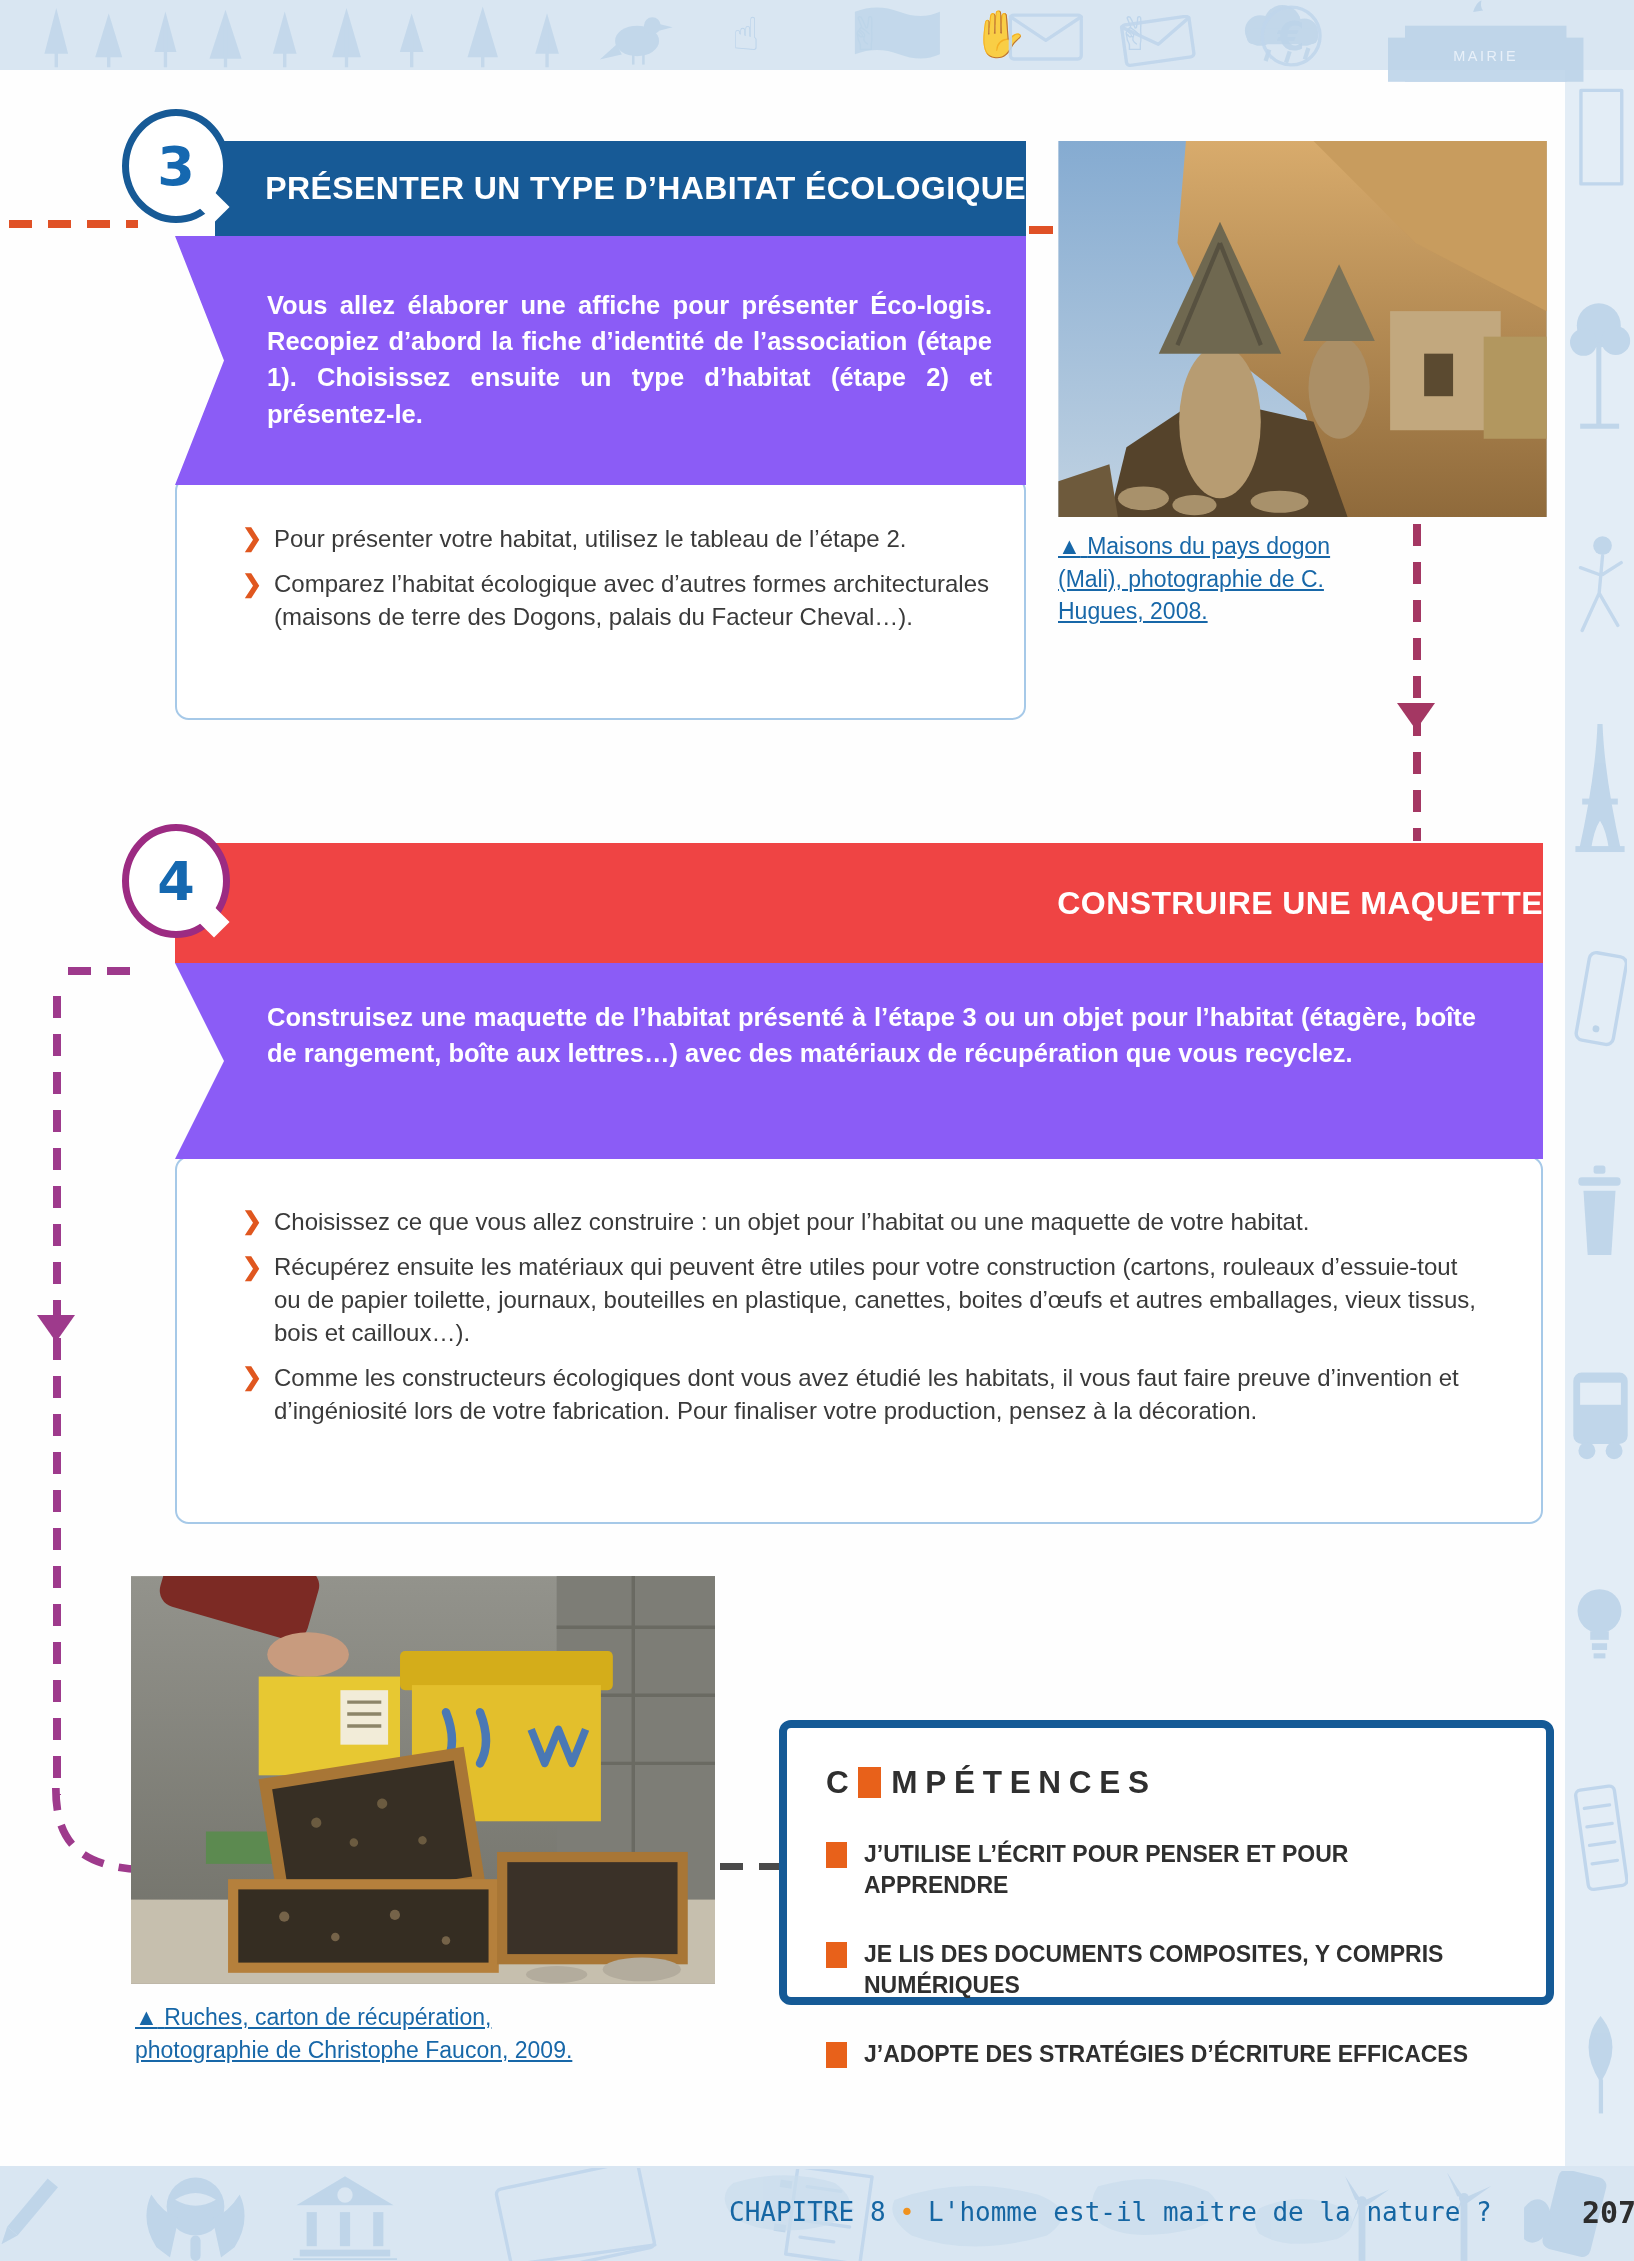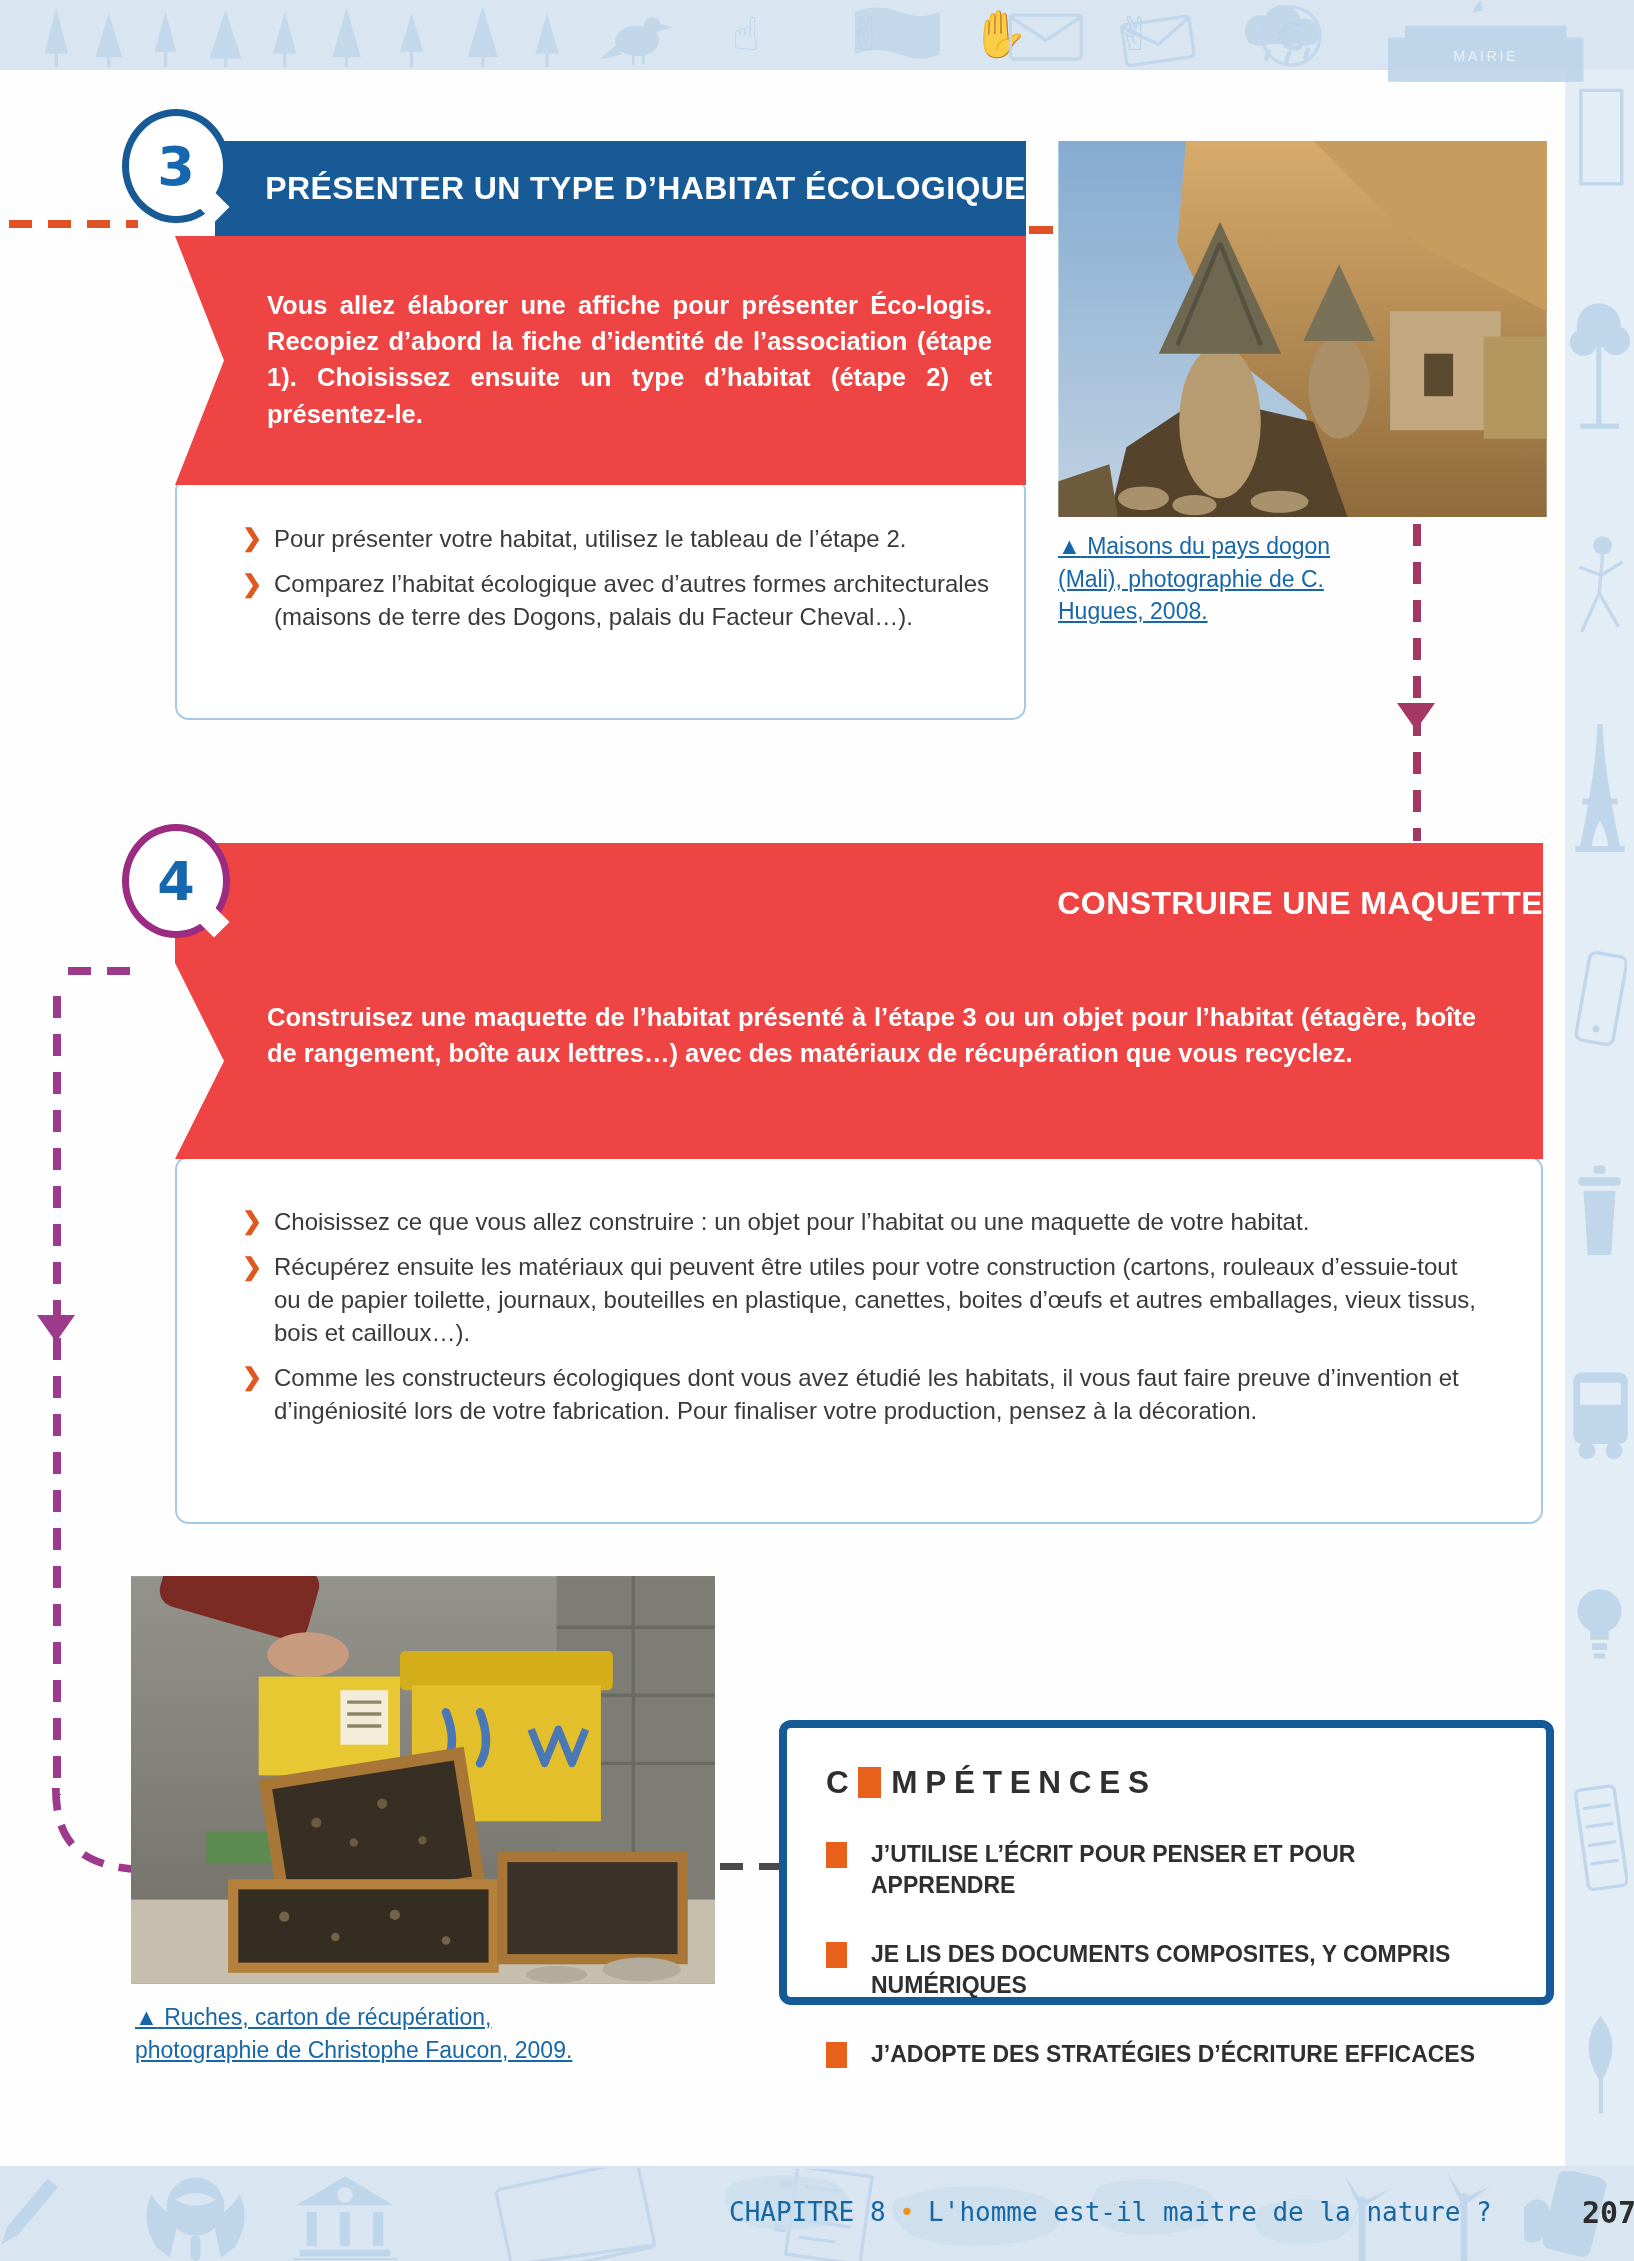--- a/index.html
+++ b/index.html
@@ -15,39 +15,39 @@
   
   .stepnum{width:94px;height:100px;border-radius:50%;background:#fff;display:flex;align-items:center;justify-content:center;
            font-size:54px;font-weight:bold;color:#1568b0;z-index:6;font-family:"DejaVu Sans",sans-serif;}
   .ring-blue{border:7.7px solid #175a96;}
   .ring-purple{border:7.7px solid #9c2b82;}
   .stepnum .tail{position:absolute;right:-1.7px;bottom:-1.7px;width:22px;height:22px;background:#fff;transform:rotate(45deg);}
   
   .hdr{color:#fff;font-weight:bold;font-size:32px;letter-spacing:0.4px;display:flex;align-items:center;justify-content:flex-end;z-index:5;}
   .hdr-blue{background:#175a96;}
   .hdr-purple{background:#ef4444;}
-  .banner{background:#ef4444;z-index:4;clip-path:polygon(0 0,100% 0,100% 100%,0 100%,49px 50%);}
+  .banner{background:#8b5cf6;z-index:4;clip-path:polygon(0 0,100% 0,100% 100%,0 100%,49px 50%);}
   .banner .txt{position:absolute;color:#fff;font-weight:bold;font-size:25.5px;line-height:1.42;text-align:justify;}
   
   .cbox{background:#fff;border:2.6px solid #a6c9e8;border-radius:13.6px;z-index:3;box-sizing:border-box;}
   ul.bullets{list-style:none;margin:0;padding:0;color:#3a3a3a;font-size:24px;line-height:1.36;}
   ul.bullets li{position:relative;padding-left:32px;margin-bottom:12.8px;}
   ul.bullets .chev{position:absolute;left:0;top:-0.9px;color:#e0571f;font-weight:bold;}
   
   .dash-h{background:repeating-linear-gradient(90deg,var(--c) 0 23px,transparent 23px 39px);z-index:2;}
   .dash-v{background:repeating-linear-gradient(180deg,var(--c) 0 22px,transparent 22px 38px);z-index:2;}
   .tri-down{width:0;height:0;border-left:19.6px solid transparent;border-right:19.6px solid transparent;z-index:2;}
   
   .caption{color:#1767a8;font-size:23px;line-height:1.42;z-index:3;text-decoration:underline;}
   
   #comp{background:#fff;border:8.5px solid #155a96;border-radius:12px;z-index:3;box-sizing:border-box;padding:36px 34px 0 39px;}
   #comp .title{font-size:31.5px;font-weight:bold;color:#2f2f2f;letter-spacing:7.7px;display:flex;align-items:center;}
   #comp .osq{display:inline-block;width:23px;height:31px;background:#e8611a;margin:0 10.2px 0 1.7px;}
   #comp ul{list-style:none;margin:22px 0 0 0;padding:0;}
-  #comp li{display:flex;gap:24px;margin-bottom:17px;font-weight:bold;font-size:23px;line-height:1.35;color:#2f2f2f;max-width:656px;margin-top:38px;}
+  #comp li{display:flex;gap:17px;margin-bottom:17px;font-weight:bold;font-size:23px;line-height:1.35;color:#2f2f2f;max-width:656px;margin-top:38px;}
   #comp li .sq{flex:none;width:21px;height:26px;background:#e8611a;margin-top:2.6px;}
   
   #footer-row{display:flex;align-items:center;gap:13.6px;z-index:3;
      font-family:"DejaVu Sans Mono",monospace;font-weight:normal;font-size:26px;color:#1566a3;}
   #footer-dot{color:#f0921e;font-size:25.5px;}
   #pagenum{font-family:"DejaVu Sans Mono",monospace;font-weight:bold;font-size:30px;color:#2d2d2d;z-index:3;}
   .photo{z-index:3;overflow:hidden;}
 </style>
 </head>
 <body>

